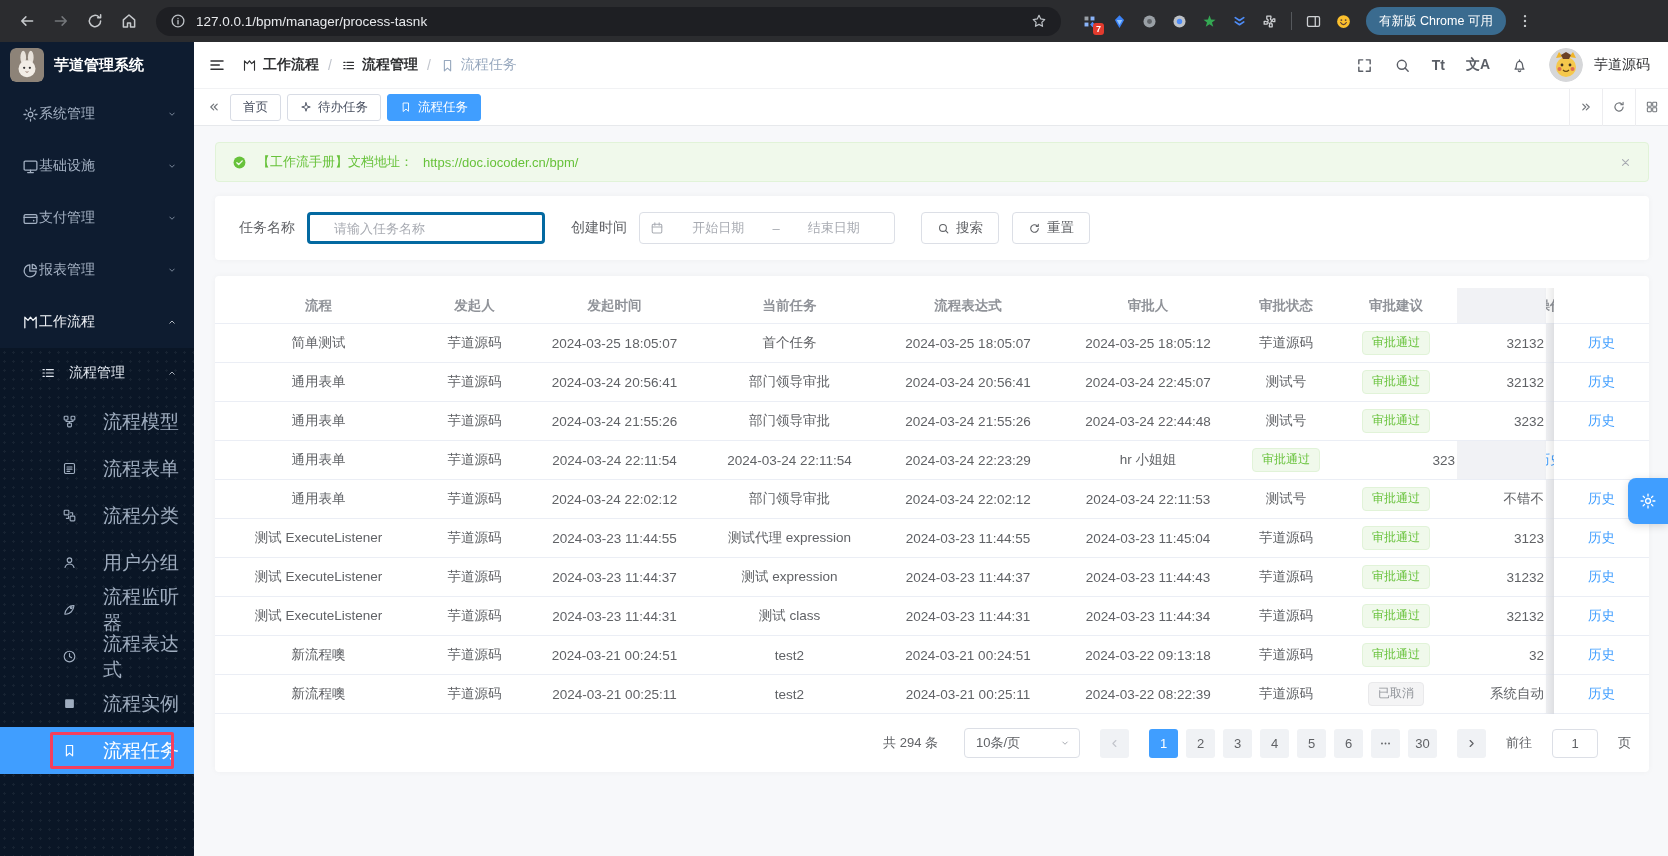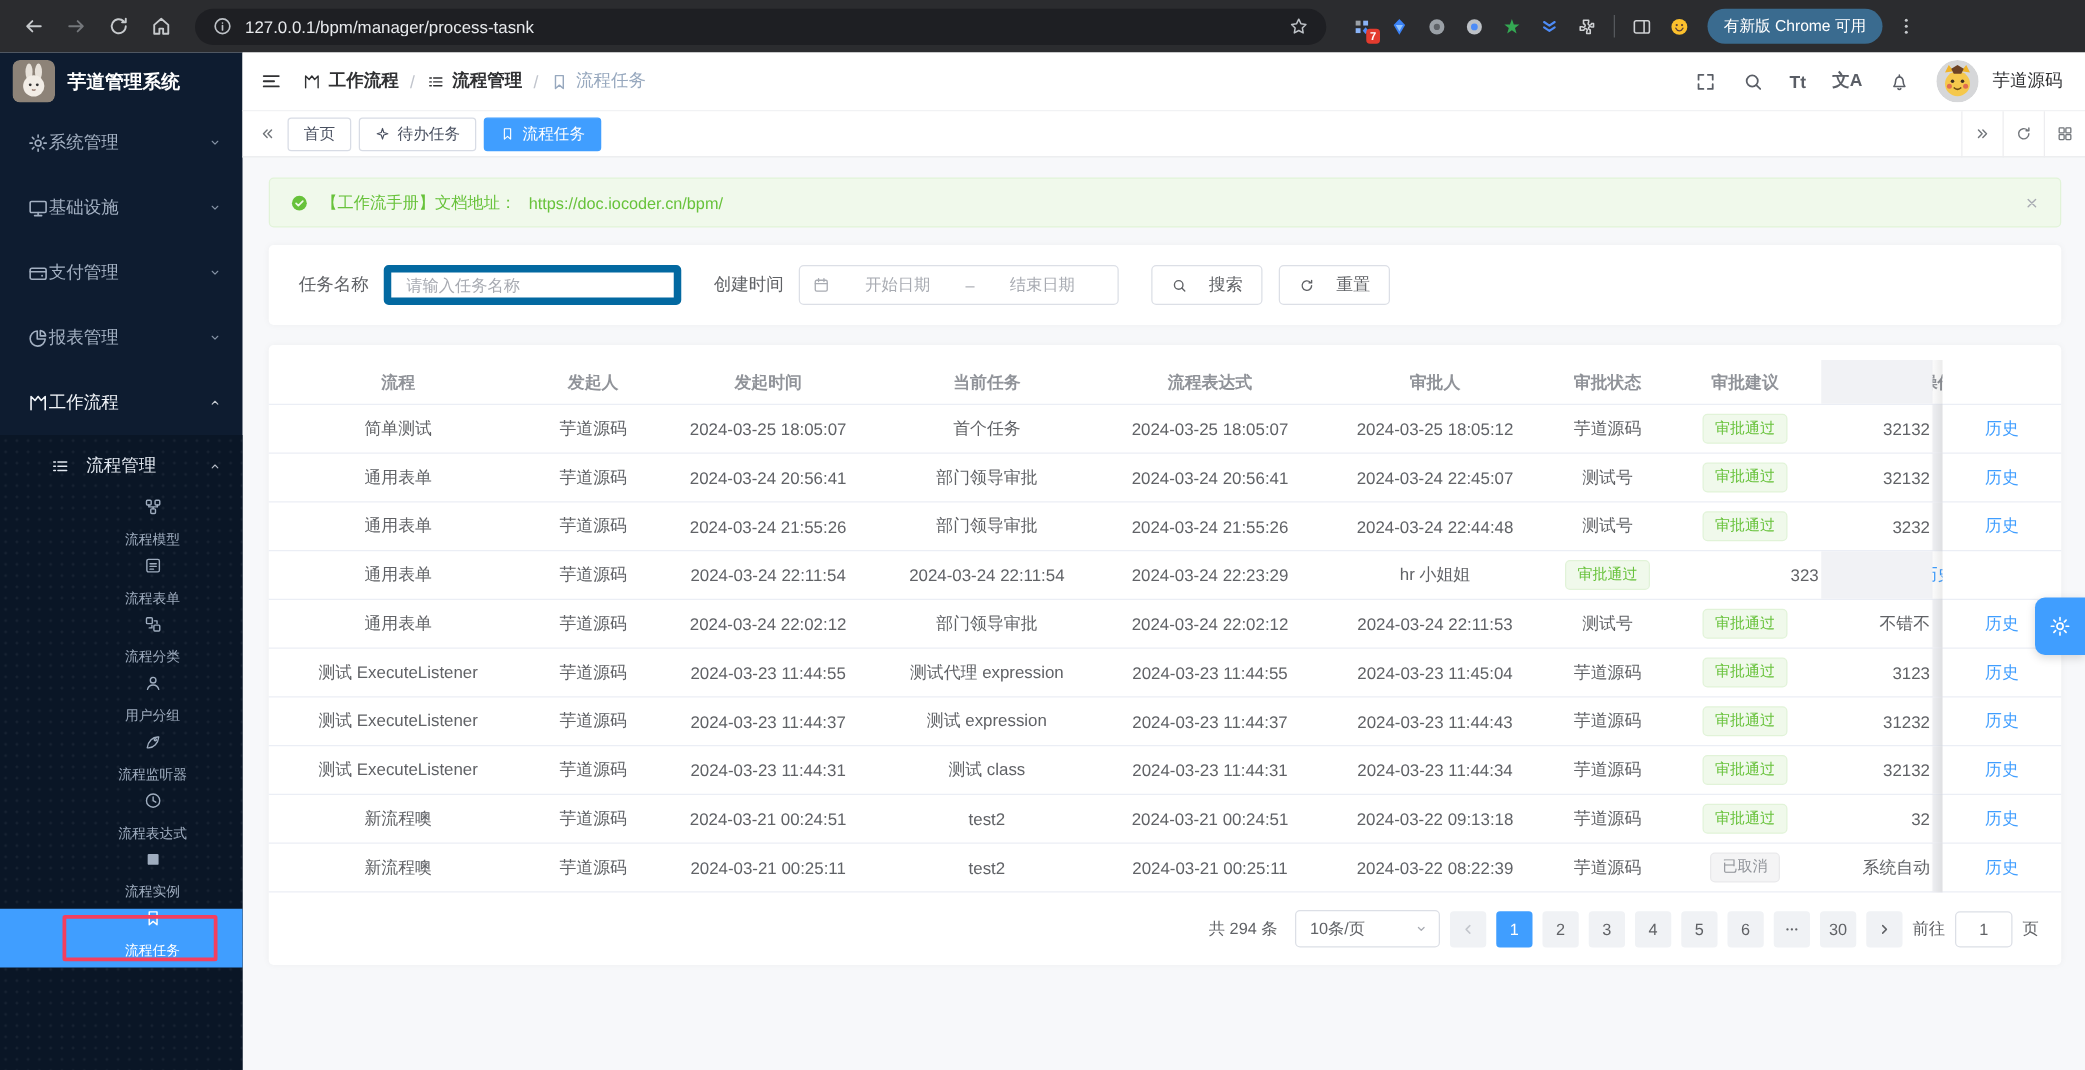--- a/index.html
+++ b/index.html
@@ -33,21 +33,21 @@
   .side-item .lbl { flex:1; }
   .side-item .ch { width:12px; height:12px; opacity:.8; }
   .side-item.open { color:#f2f5f9; }
   .side-sub { flex:1; background-color:#0a1626;
     background-image:radial-gradient(rgba(255,255,255,.055) 1px, transparent 1.3px);
     background-size:9px 9px; }
   .sub-title { height:50px; display:flex; align-items:center; padding:0 16px 0 40px; gap:13px; font-size:14px; color:#e2e8f0; cursor:pointer; }
   .sub-title .ic { width:16px; height:16px; }
   .sub-title .lbl { flex:1; }
   .sub-title .ch { width:12px; height:12px; opacity:.8; }
-  .sub-item { height:47px; display:flex; align-items:center; padding:0 12px 0 62px; gap:11px; font-size:11px; color:#9fadbf; cursor:pointer; position:relative;flex-direction:column; }
+  .sub-item { height:47px; display:flex; align-items:center; padding:0 12px 0 62px; gap:26px; font-size:19px; color:#9fadbf; cursor:pointer; position:relative; }
   .sub-item .ic { width:15px; height:15px; }
   .sub-item.active { background:#409eff; color:#fff; }
   .red-box { position:absolute; left:50px; top:5px; width:124px; height:37px; border:3px solid #f43f5e; border-radius:2px; pointer-events:none; }
 
   
   .main { flex:1; min-width:0; display:flex; flex-direction:column; }
   .navbar { height:46px; background:#fff; display:flex; align-items:center; padding:0 18px 0 14px; gap:16px; }
   .hbtn { background:none; border:none; color:#303133; cursor:pointer; display:flex; }
   .hbtn .ic { width:18px; height:18px; }
   .crumbs { display:flex; align-items:center; gap:9px; font-size:14px; }
@@ -75,43 +75,43 @@
   .content { flex:1; padding:16px 19px 0 21px; overflow:hidden; position:relative; }
   .alert { height:40px; background:#f0f9eb; border:1px solid #e1f3d8; border-radius:4px; display:flex; align-items:center; padding:0 16px; gap:10px; font-size:13px; color:#67c23a; margin-bottom:14px; }
   .alert .ic.check { width:15px; height:15px; color:#67c23a; }
   .alert a { color:#67c23a; text-decoration:none; cursor:pointer;text-align:center; }
   .alert .close { margin-left:auto; color:#a8abb2; background:none; border:none; cursor:pointer; display:flex; }
   .alert .close .ic { width:13px; height:13px; }
 
   .card { background:#fff; border-radius:4px; box-shadow:0 0 6px rgba(0,0,0,.04); }
   .search-card { height:64px; display:flex; align-items:center; padding:0 24px; margin-bottom:16px; font-size:14px; color:#606266; }
   .flabel { margin-right:12px; white-space:nowrap; }
-  .inp { width:238px; height:32px; border:6px solid #0369a1; border-radius:4px; padding:0 12px; font-size:13px; color:#606266; outline:none; font-family:inherit; }
+  .inp { width:238px; height:32px; border:3px solid #0369a1; border-radius:4px; padding:0 24px; font-size:13px; color:#606266; outline:none; font-family:inherit; }
   .inp::placeholder { color:#a8abb2; }
   .gap26 { width:26px; }
   .dr { width:256px; height:32px; border:1px solid #dcdfe6; border-radius:4px; display:flex; align-items:center; padding:0 10px; gap:4px; color:#a8abb2; font-size:13px; cursor:pointer; }
   .dr .ic { width:14px; height:14px; }
   .dr .ph { flex:1; text-align:center; }
-  .btn { height:32px; border:1px solid #dcdfe6; background:#fff; border-radius:4px; display:inline-flex; align-items:center; gap:17px; padding:0 15px; font-size:13.5px; color:#606266; cursor:pointer; margin-right:13px; font-family:inherit; }
+  .btn { height:32px; border:1px solid #dcdfe6; background:#fff; border-radius:4px; display:inline-flex; align-items:center; gap:6px; padding:0 15px; font-size:13.5px; color:#606266; cursor:pointer; margin-right:13px; font-family:inherit; }
   .btn .ic { width:13px; height:13px; }
 
   .table-card { padding-top:12px; }
   .tbl { position:relative; }
   .trow { display:grid; grid-template-columns:207px 105px 175px 175px 182px 178px 98px 122px 89px 8px 95px; align-items:center; height:39px; border-bottom:1px solid #ebeef5; font-size:13.5px; color:#606266; }
   .trow.head { height:36px; color:#909399; font-weight:bold; font-size:13.5px; }
   .tcell { text-align:center; overflow:hidden; white-space:nowrap; height:100%; display:flex; align-items:center; justify-content:center; }
   .tcell.sug { justify-content:flex-end; padding-right:2px; }
   .tcell.gutter { background:#f1f2f5; }
   .tcell.act a { color:#409eff; text-decoration:none; cursor:pointer; }
   .tag { display:inline-block; padding:3px 9px; font-size:12px; line-height:1.3; border-radius:4px; border:1px solid; }
   .tag.success { color:#67c23a; background:#f0f9eb; border-color:#e1f3d8; }
   .tag.info { color:#909399; background:#f4f4f5; border-color:#e9e9eb; }
   .colshadow { position:absolute; top:0; bottom:0; right:95px; width:10px; background:linear-gradient(to left, rgba(0,0,0,.08), transparent); pointer-events:none; }
 
-  .pager { display:flex; align-items:center; justify-content:flex-end; gap:8px; height:58px; padding:0 18px; font-size:13px; color:#606266; }
+  .pager { display:flex; align-items:center; justify-content:flex-end; gap:20px; height:58px; padding:0 18px; font-size:13px; color:#606266; }
   .ptotal { margin-right:6px; }
   .psel { width:116px; height:30px; border:1px solid #dcdfe6; border-radius:4px; display:flex; align-items:center; justify-content:space-between; padding:0 8px 0 11px; cursor:pointer; background:#fff; }
   .psel .ic { width:12px; height:12px; color:#a8abb2; }
   .pbtn { min-width:29px; height:29px; background:#f0f2f5; border:none; border-radius:3px; display:inline-flex; align-items:center; justify-content:center; padding:0 5px; cursor:pointer; color:#606266; font-size:13px; font-family:inherit; }
   .pbtn .ic { width:13px; height:13px; }
   .pbtn.on { background:#409eff; color:#fff; }
   .pbtn.dis { color:#c3c6cc; cursor:default; }
   .goto-inp { width:46px; height:29px; border:1px solid #dcdfe6; border-radius:4px; text-align:center; color:#606266; font-size:13px; outline:none; font-family:inherit; }
 
   .gear-fab { position:fixed; right:0; top:478px; width:40px; height:46px; background:#409eff; border:none; border-radius:8px 0 0 8px; color:#fff; display:flex; align-items:center; justify-content:center; cursor:pointer; box-shadow:0 2px 8px rgba(0,0,0,.15); }

